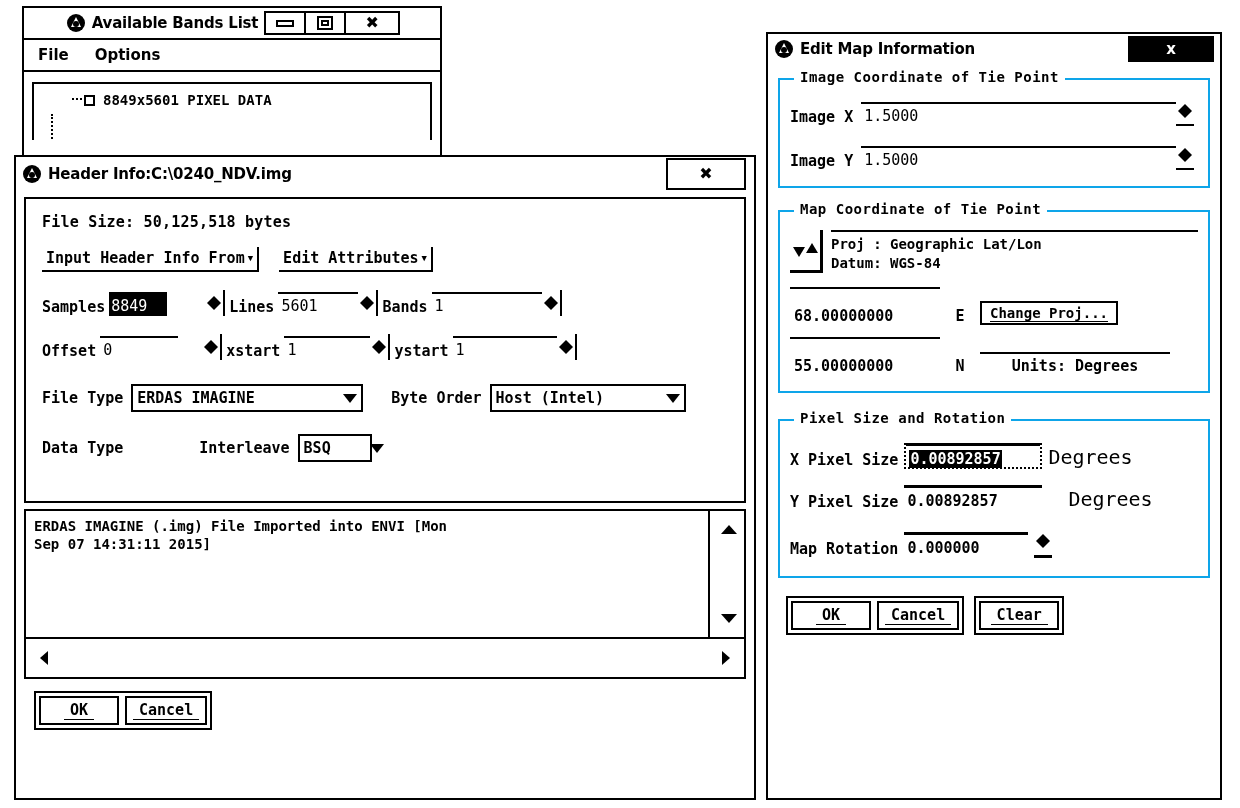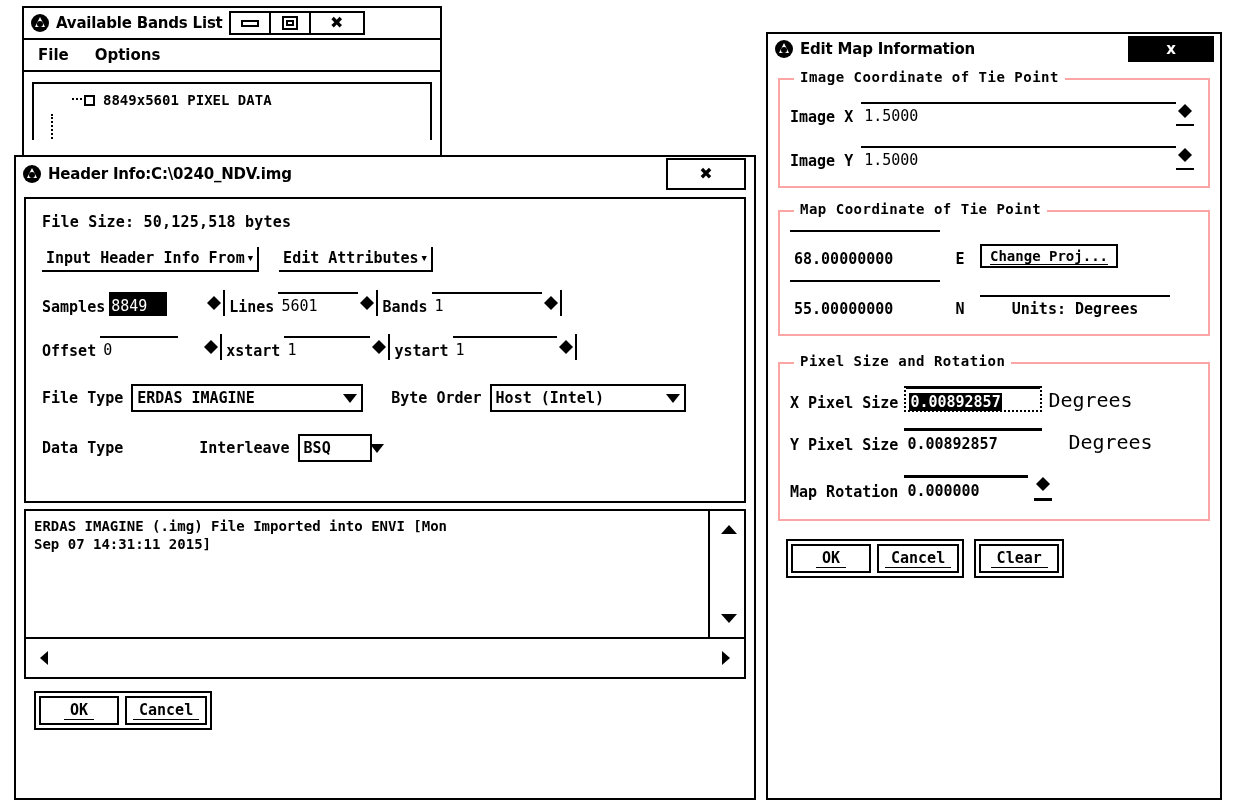--- a/index.html
+++ b/index.html
@@ -5,21 +5,21 @@
   html,body{margin:0;padding:0;}
   body{
     width:1240px;height:808px;
     background:#ffffff;
     font-family:"DejaVu Sans Mono", monospace;
     position:relative;
     overflow:hidden;
     -webkit-font-smoothing:none;
   }
   .win{position:absolute;background:#ffffff;border:2px solid #000;box-sizing:border-box;}
-  .titlebar{display:flex;align-items:center;height:30px;padding:0 4px;box-sizing:border-box;position:relative;}
+  .titlebar{display:flex;align-items:center;height:30px;padding:0 4px;box-sizing:border-box;position:relative;justify-content:center;}
   .title-txt{font-family:"DejaVu Sans", sans-serif;font-weight:bold;font-size:15px;color:#000;letter-spacing:-0.2px;white-space:nowrap;}
   .logo{width:20px;height:20px;margin:0 6px 0 2px;flex:0 0 auto;}
   .tb-btns{display:flex;align-items:stretch;border:2px solid #000;height:24px;box-sizing:border-box;}
   .tb-btn{width:38px;display:flex;align-items:center;justify-content:center;border-right:2px solid #000;}
   .tb-btn:last-child{border-right:none;}
   .tb-btn.wide{width:52px;}
   .glyph-min{width:18px;height:7px;border:2px solid #000;box-sizing:border-box;}
   .glyph-max{width:16px;height:14px;border:2px solid #000;box-sizing:border-box;display:flex;align-items:center;justify-content:center;}
   .glyph-max i{display:block;width:8px;height:6px;border:2px solid #000;box-sizing:border-box;}
   .glyph-x{font-family:"DejaVu Sans", sans-serif;font-weight:bold;font-size:16px;line-height:1;}
@@ -65,21 +65,21 @@
   .vsd{position:absolute;left:11px;bottom:14px;width:0;height:0;border-left:8px solid transparent;border-right:8px solid transparent;border-top:9px solid #000;}
   .hscroll{border:2px solid #000;border-top:none;margin:0 8px;height:40px;position:relative;box-sizing:border-box;}
   .hsl{position:absolute;left:14px;top:12px;width:0;height:0;border-top:7px solid transparent;border-bottom:7px solid transparent;border-right:8px solid #000;}
   .hsr{position:absolute;right:14px;top:12px;width:0;height:0;border-top:7px solid transparent;border-bottom:7px solid transparent;border-left:8px solid #000;}
 
   .btnbar{border:2px solid #000;display:inline-flex;padding:3px;gap:6px;margin:12px 0 0 18px;}
   .btn{border:2px solid #000;padding:3px 6px;min-width:64px;text-align:center;font-size:15px;font-weight:bold;}
   .btn span{border-bottom:1px solid #000;display:inline-block;padding:0 6px;}
 
   
-  .group{border:2px solid #fca5a5;margin:10px 10px 0 10px;position:relative;padding:16px 10px 12px 10px;box-sizing:border-box;}
+  .group{border:2px solid #0ea5e9;margin:10px 10px 0 10px;position:relative;padding:16px 10px 12px 10px;box-sizing:border-box;}
   .group > legend{position:absolute;top:-11px;left:14px;background:#fff;padding:0 6px;font-size:14px;font-weight:bold;letter-spacing:0.5px;white-space:nowrap;}
   .proj-box{display:flex;align-items:stretch;margin-bottom:14px;}
   .flipbtn{width:30px;border-right:3px solid #000;border-bottom:3px solid #000;display:flex;align-items:center;justify-content:center;gap:1px;flex:0 0 auto;margin-right:8px;}
   .flipbtn .da{width:0;height:0;border-left:6px solid transparent;border-right:6px solid transparent;border-top:10px solid #000;position:relative;top:2px;}
   .flipbtn .ua{width:0;height:0;border-left:6px solid transparent;border-right:6px solid transparent;border-bottom:10px solid #000;position:relative;top:-2px;}
   .projtext{border-top:2px solid #000;flex:1;font-size:14px;font-weight:bold;line-height:19px;padding-top:3px;}
   .coordrow{display:flex;align-items:flex-end;margin-bottom:12px;gap:0;}
   .coordval{border-top:2px solid #000;width:150px;font-size:15px;font-weight:bold;padding:18px 4px 0 4px;box-sizing:border-box;}
   .hemi{font-size:15px;font-weight:bold;width:40px;text-align:center;}
   .pxrow{display:flex;align-items:flex-end;margin-bottom:16px;}
@@ -159,20 +159,30 @@
       <span class="ftext" style="flex:1;margin-left:4px;">1.5000</span>
       <span class="spin" style="border-right:none;border-bottom:2px solid #000;">
           <u></u>
           <d></d>
         </span>
     </div>
   </fieldset>
 
   <fieldset class="group" style="margin-top:22px;padding-top:18px;">
     <legend>Map Coordinate of Tie Point</legend>
+    <div class="proj-box">
+      <span class="flipbtn">
+          <i class="da"></i>
+          <i class="ua"></i>
+        </span>
+      <span class="projtext">
+        <span style="display:block;">Proj : Geographic Lat/Lon</span>
+        <span style="display:block;">Datum: WGS-84</span>
+      </span>
+    </div>
     <div class="coordrow">
       <span class="coordval">68.00000000</span>
       <span class="hemi">E</span>
       <span class="changeproj"><span>Change Proj...</span></span>
     </div>
     <div class="coordrow" style="margin-bottom:4px;">
       <span class="coordval">55.00000000</span>
       <span class="hemi">N</span>
       <span class="unitslabel">Units: Degrees</span>
     </div>

